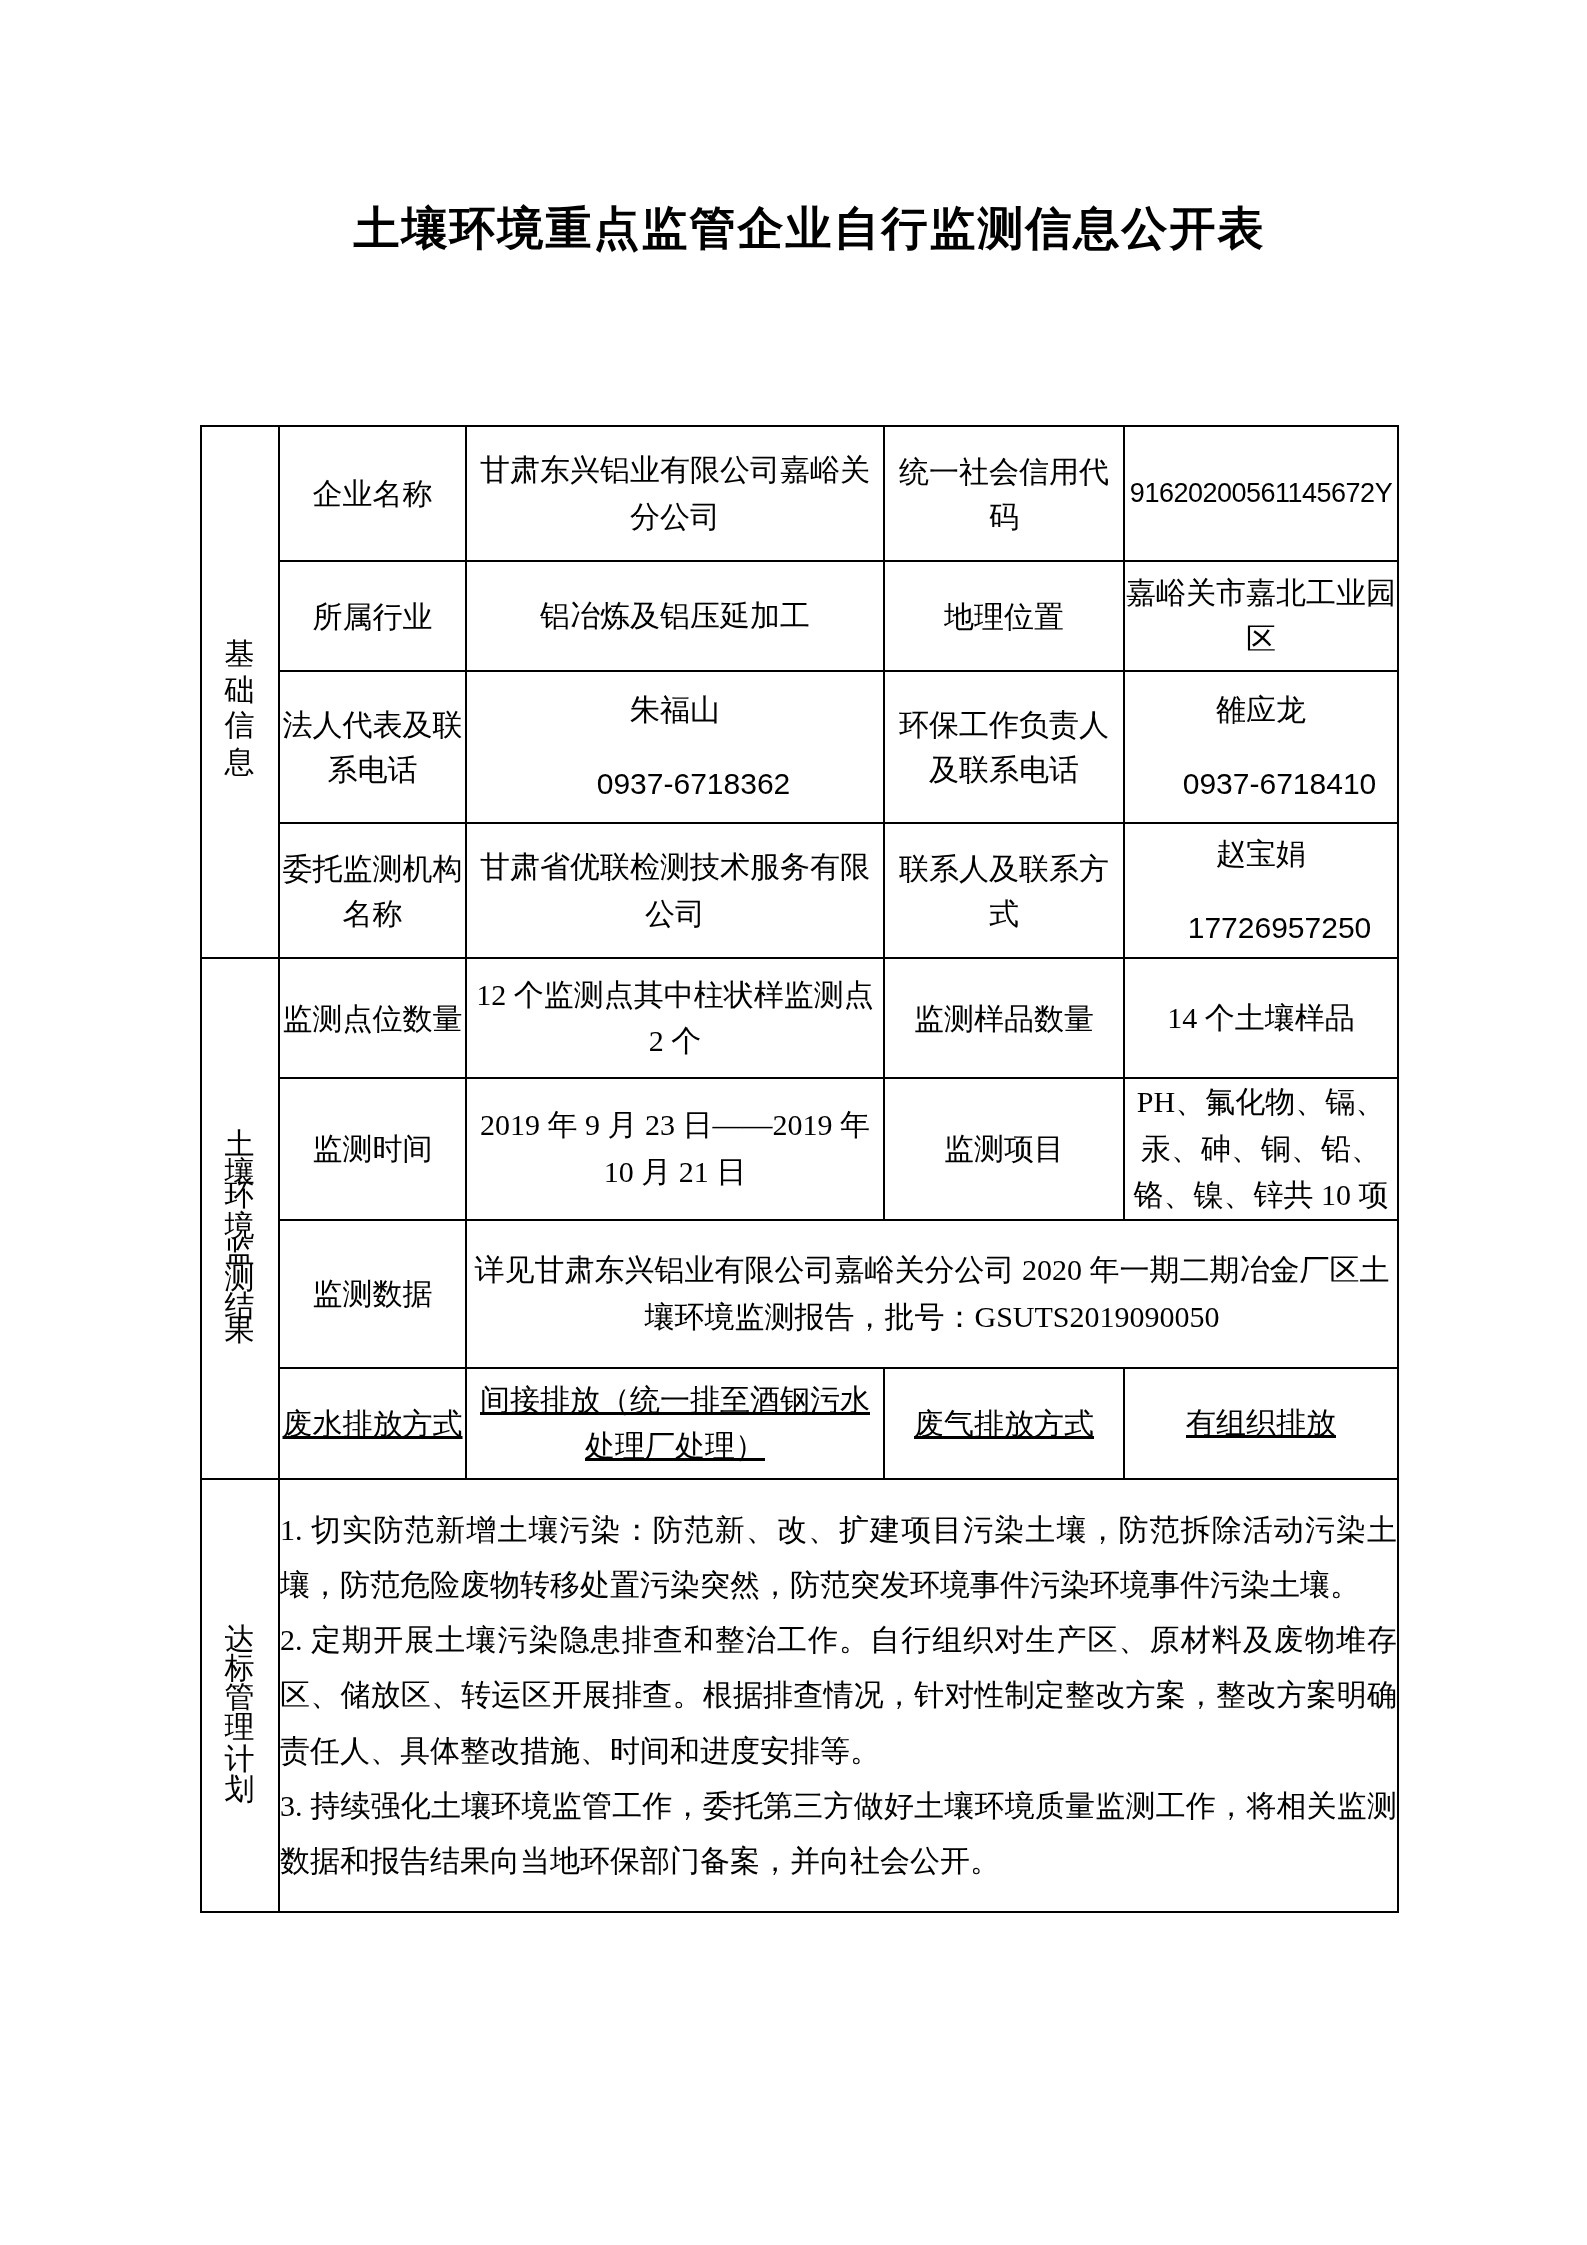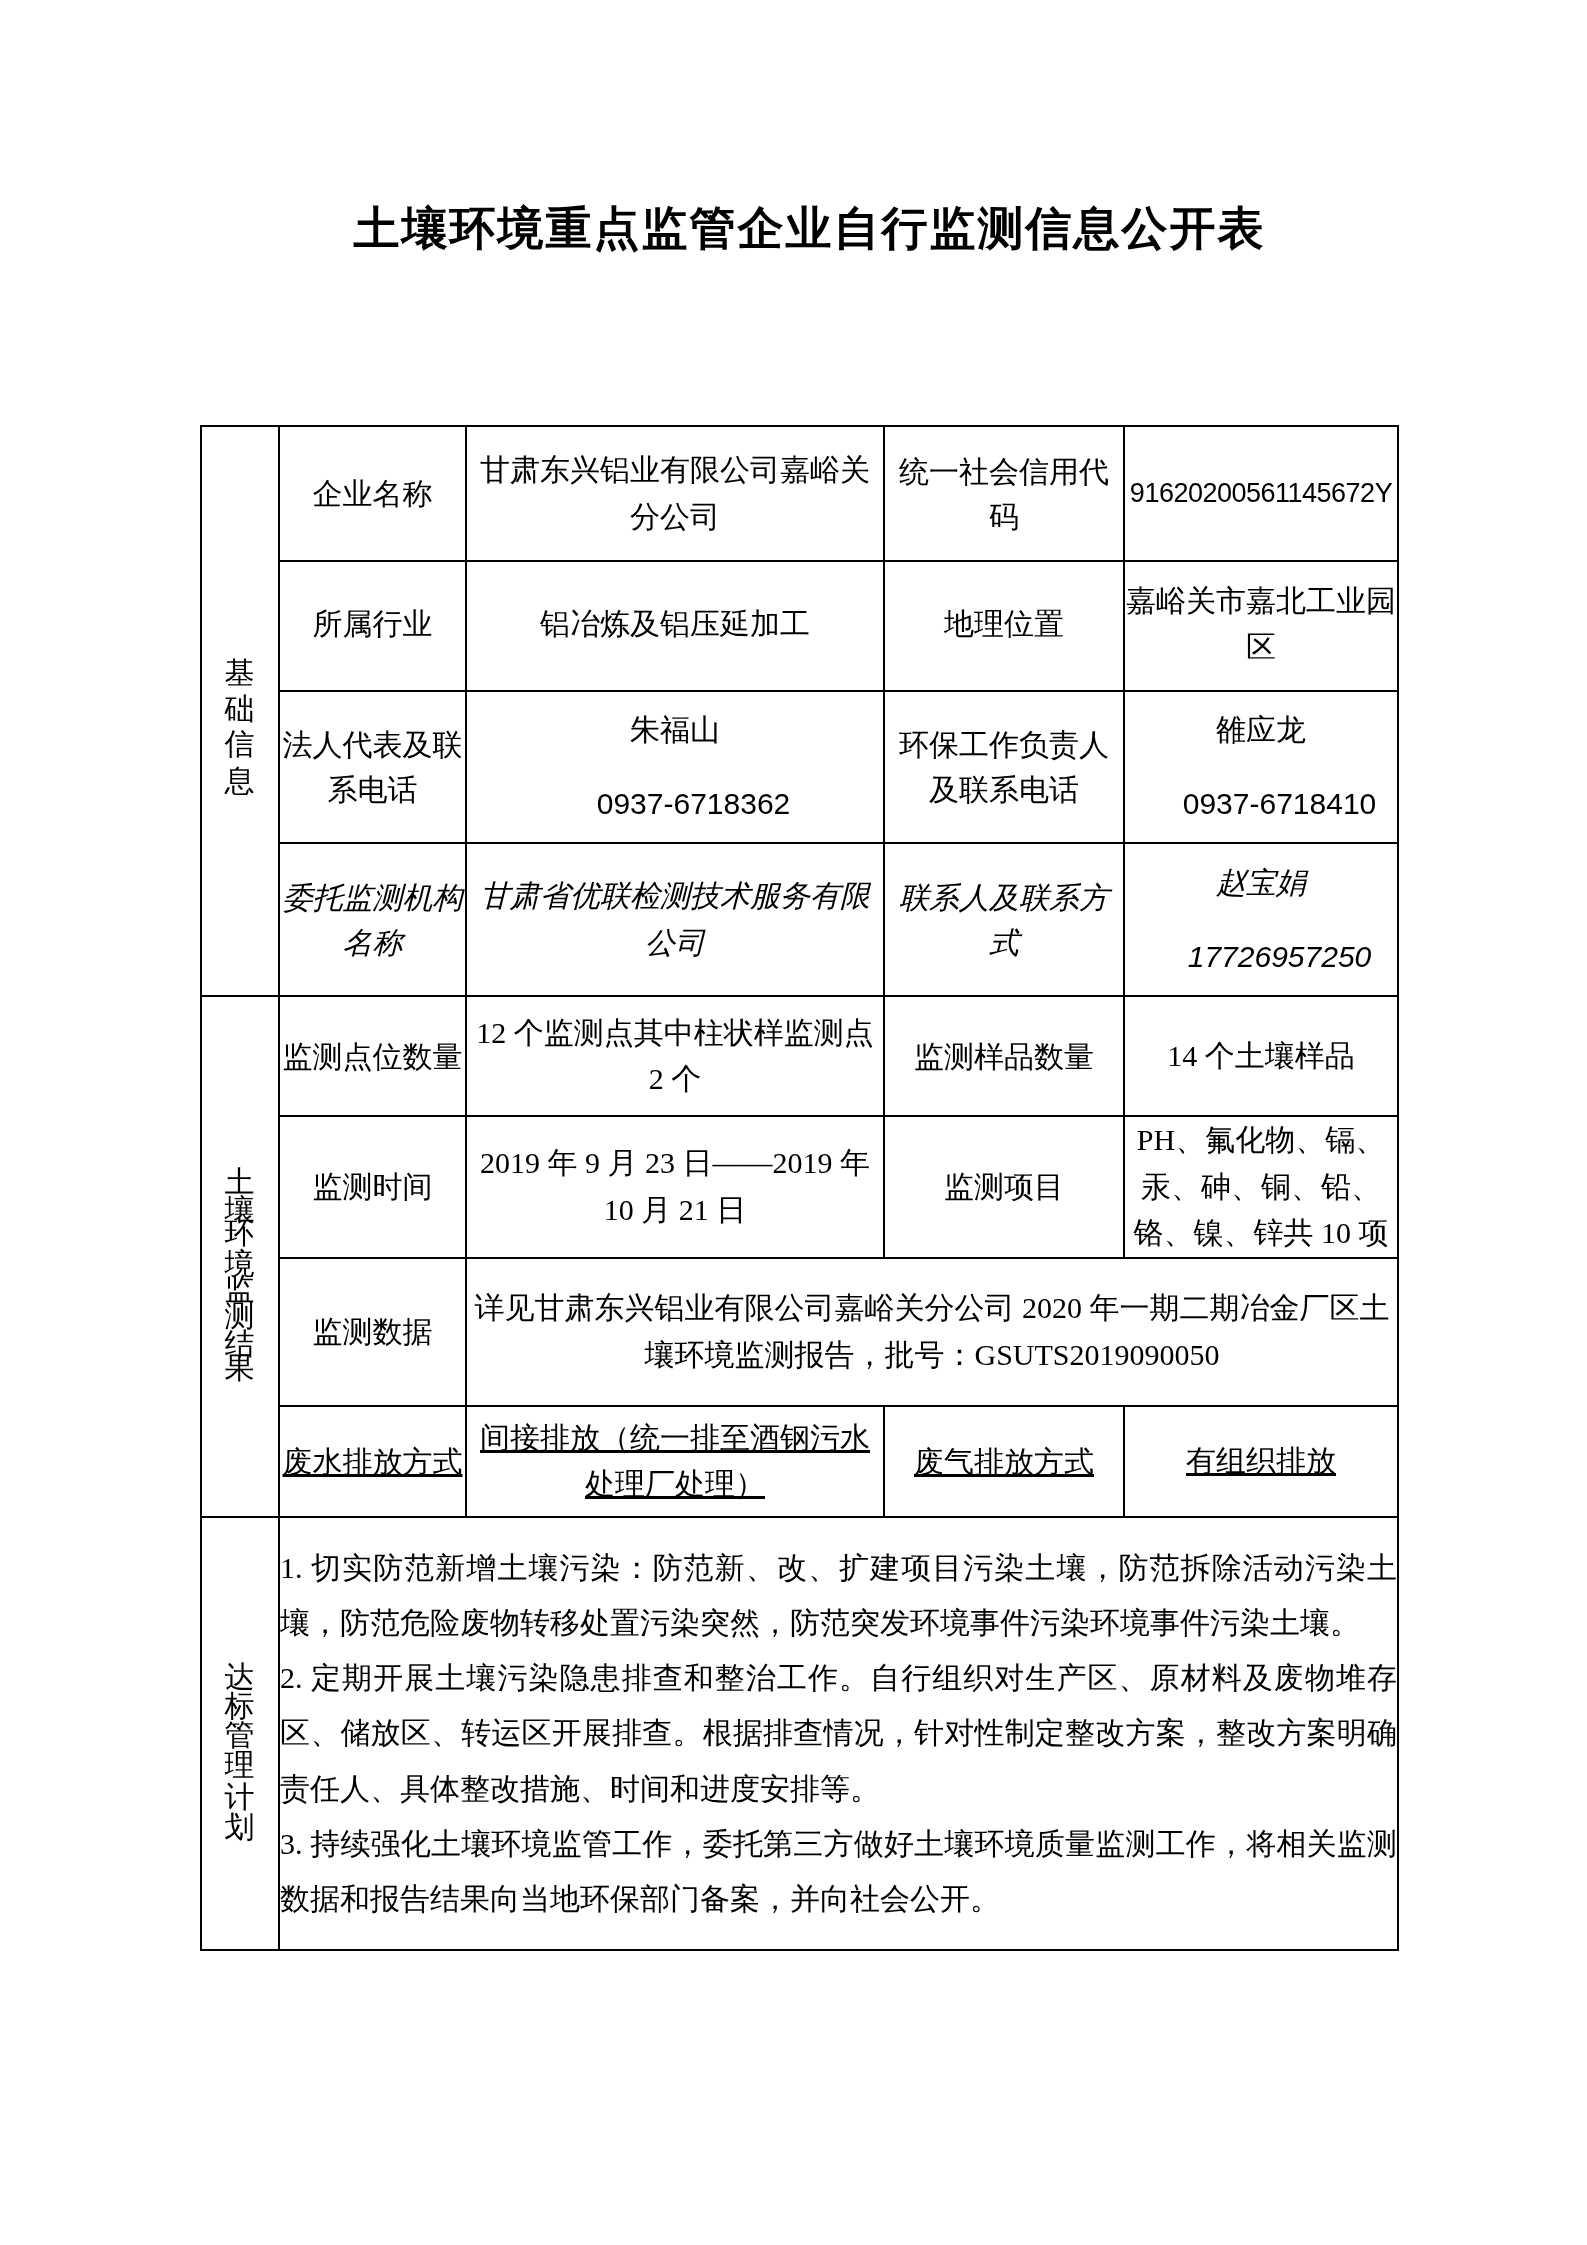--- a/index.html
+++ b/index.html
@@ -73,23 +73,23 @@
     padding:42px 26px 20px 28px;
   }
   td.plan p{
     margin:0;
     font-size:30px;
     line-height:1.84;
     text-align:justify;
   }
   
   tr.r1{height:135px;}
-  tr.r2{height:130px;font-family:Liberation Mono, monospace;}
+  tr.r2{height:110px;}
   tr.r3{height:152px;}
-  tr.r4{height:153px;font-style:italic;}
+  tr.r4{height:135px;}
   tr.r5{height:120px;}
   tr.r6{height:130px;}
   tr.r7{height:148px;}
   tr.r8{height:111px;text-decoration:underline;}
   tr.r9{height:433px;}
 </style>
 </head>
 <body>
 
 <div class="page">

